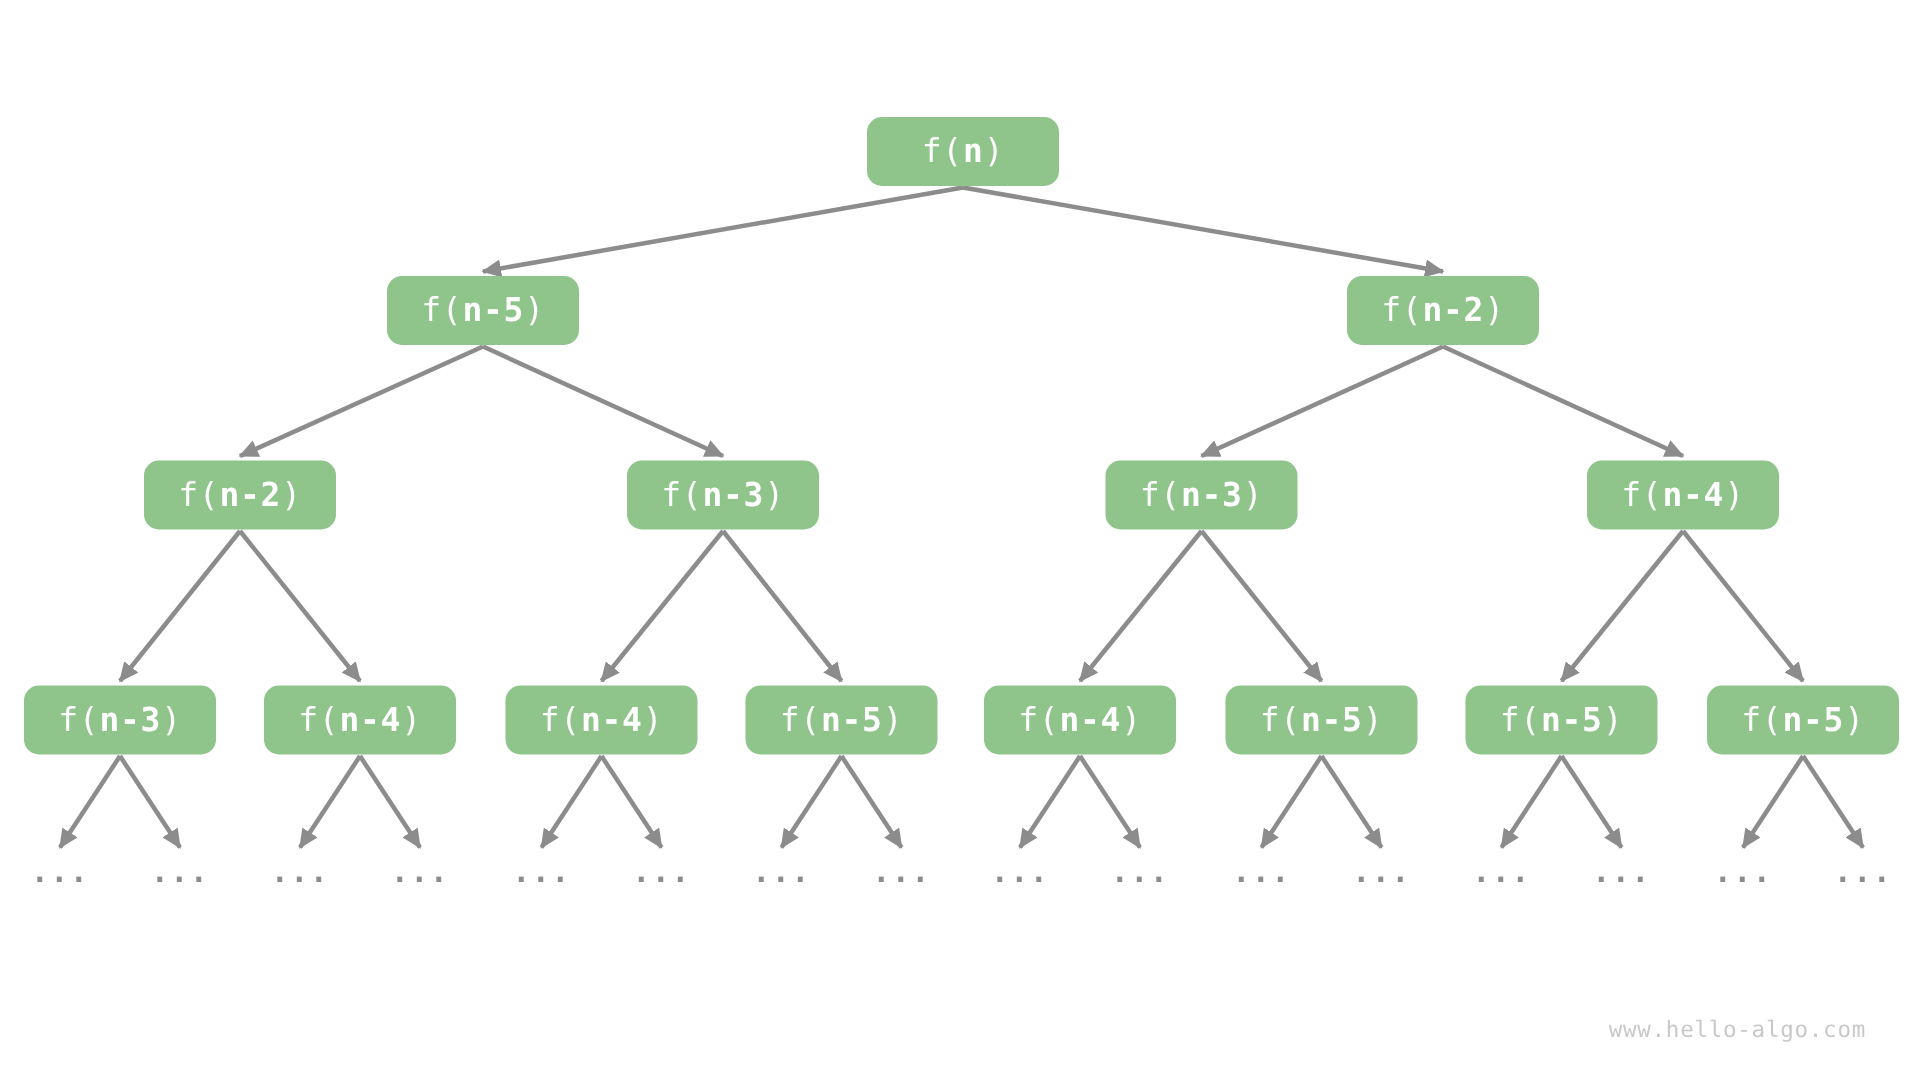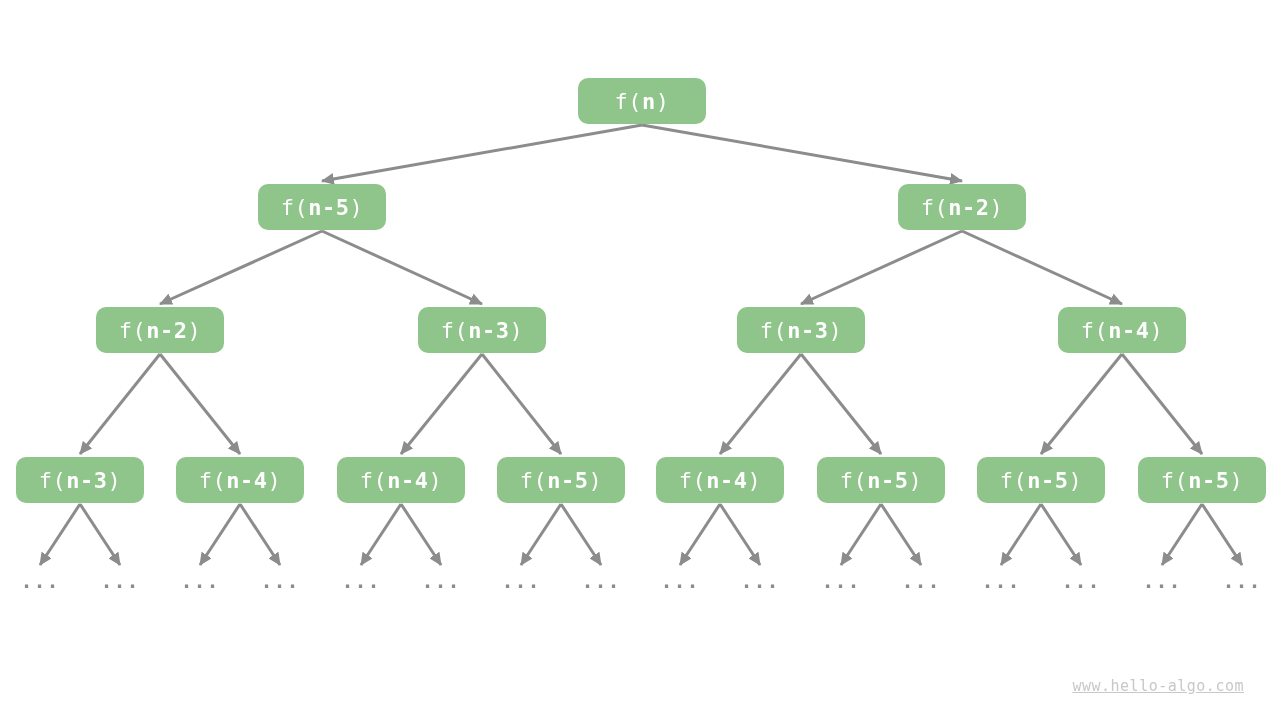--- a/index.html
+++ b/index.html
@@ -43,21 +43,20 @@
     line-height: 20px;
     user-select: none;
   }
   .watermark {
     position: absolute;
     right: 36px;
     top: 677px;
     font-size: 15px;
     letter-spacing: 0.5px;
     user-select: none;
-    text-decoration: underline;
   }
 </style>
 </head>
 <body style="background: rgb(255, 255, 255);">
 
 <div id="stage">
   <svg id="edges-layer" width="1280" height="720" viewBox="0 0 1280 720" xmlns="http://www.w3.org/2000/svg">
     <defs>
       <marker id="arrowhead" markerUnits="userSpaceOnUse" markerWidth="14" markerHeight="12" refX="12" refY="6" orient="auto">
         <path d="M0,0 L13,6 L0,12 Z" fill="#8C8C8C"></path>

